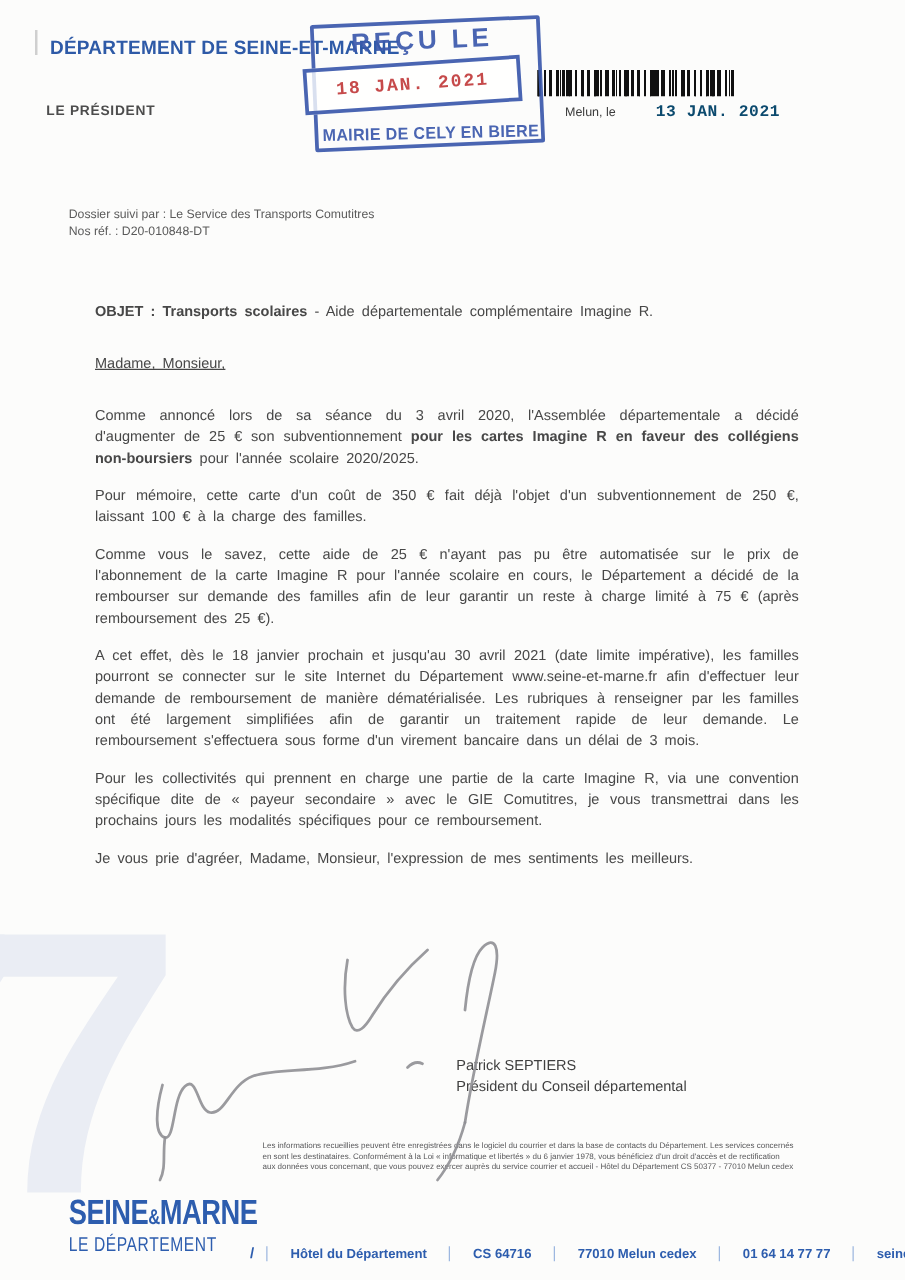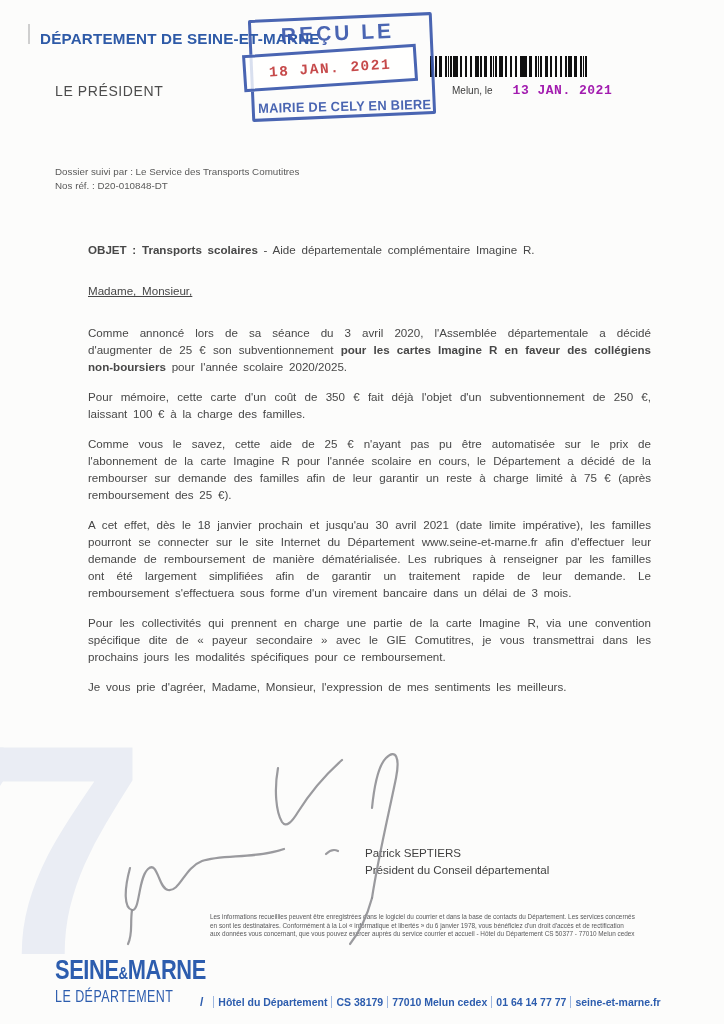--- a/index.html
+++ b/index.html
@@ -8,22 +8,22 @@
     background:#fcfcfb; overflow:hidden;
     font-family:"Liberation Sans", sans-serif; color:#474747;
   }
   
   .dept-title {
     position:absolute; left:40px; top:30px; z-index:1;
     font-size:15.5px; font-weight:bold; color:#2e5aa7; letter-spacing:0.2px;
     transform:scaleX(0.98); transform-origin:left top; white-space:nowrap;
   }
   .president {
-    position:absolute; left:55px; top:83px; z-index:1;
-    font-size:14px; font-weight:normal; color:#4c4c4c; letter-spacing:0.6px;
+    position:absolute; left:37px; top:83px; z-index:1;
+    font-size:11px; font-weight:bold; color:#4c4c4c; letter-spacing:0.6px;
   }
   .scan-tick { position:absolute; left:28px; top:24px; width:2px; height:20px; background:#cfcfcf; z-index:1; }
 
   
   .stamp {
     position:absolute; left:250px; top:16px; width:184px; height:102px;
     transform:rotate(-2.5deg); color:#3b59ac; z-index:3; opacity:0.92;
   }
   .stamp-outer { position:absolute; inset:0; border:3px solid #3b59ac; border-radius:2px; }
   .stamp-recu {
@@ -50,28 +50,28 @@
     position:absolute; left:430px; top:56px; width:158px; height:21px; z-index:1;
     background:
       repeating-linear-gradient(90deg,#101010 0 2px, rgba(0,0,0,0) 2px 5px),
       repeating-linear-gradient(90deg,#101010 0 1px, rgba(0,0,0,0) 1px 9px),
       repeating-linear-gradient(90deg,#101010 0 3px, rgba(0,0,0,0) 3px 23px);
   }
   .place-date { position:absolute; left:452px; top:80px; z-index:1; white-space:nowrap; }
   .place-label { font-size:10px; color:#3c3c3c; }
   .date-stamp {
     font-family:"Liberation Mono", monospace; font-weight:bold; font-size:13px;
-    color:#a21caf; letter-spacing:0.5px; margin-left:20px;
+    color:#0c4a6e; letter-spacing:0.5px; margin-left:32px;
   }
 
   
   .reference { position:absolute; left:55px; top:165px; z-index:1; font-size:9.8px; color:#5a5a5a; line-height:13.5px; }
 
   
-  .body-block { position:absolute; left:88px; top:241px; width:563px; z-index:1; }
+  .body-block { position:absolute; left:76px; top:241px; width:563px; z-index:1; }
   .body-block p {
     margin:0 0 13px 0; font-size:11.6px; line-height:17px; color:#474747;
     text-align:justify; word-spacing:2.5px;
   }
   .subject { margin-bottom:24px !important; }
   .salutation { margin-bottom:25px !important; text-align:left !important;text-decoration:underline; }
   .closing { margin-top:7px !important; text-align:right; }
   .b { font-weight:bold; }
   .lnk { color:#474747; }
 
@@ -96,21 +96,21 @@
     transform:scaleX(0.78); transform-origin:left top; white-space:nowrap; }
   .logo-main { font-size:28px; font-weight:bold; letter-spacing:-0.5px; line-height:28px; }
   .logo-amp { font-size:17px; font-weight:bold; }
   .logo-sub { font-size:16px; letter-spacing:0.6px; line-height:18px; }
   .footer-address {
     position:absolute; left:200px; top:995px; z-index:2;
     display:flex; align-items:baseline; white-space:nowrap;
     font-size:10.5px; font-weight:bold; color:#2d5dae;
   }
   .addr-slash { font-size:12px; margin-right:10px; }
-  .addr-item { padding:0 4px; }
+  .addr-item { padding:0 18px; }
   .addr-item:not(:first-of-type) { border-left:1px solid #9db7e0; }
 </style>
 </head>
 <body>
 
 <div class="page">
 
   <div class="watermark">77</div>
 
   <div class="scan-tick"></div>
@@ -176,19 +176,19 @@
   </div>
 
   <div class="footer-logo">
     <div class="logo-main"><span>SEINE</span><span class="logo-amp">&amp;</span><span>MARNE</span></div>
     <div class="logo-sub">LE DÉPARTEMENT</div>
   </div>
 
   <div class="footer-address">
     <span class="addr-slash">/</span>
       <span class="addr-item">Hôtel du Département</span>
-      <span class="addr-item">CS 38179</span>
+      <span class="addr-item">CS 64716</span>
       <span class="addr-item">77010 Melun cedex</span>
       <span class="addr-item">01 64 14 77 77</span>
       <span class="addr-item">seine-et-marne.fr</span>
   </div>
 
 </div>
 
 </body></html>

